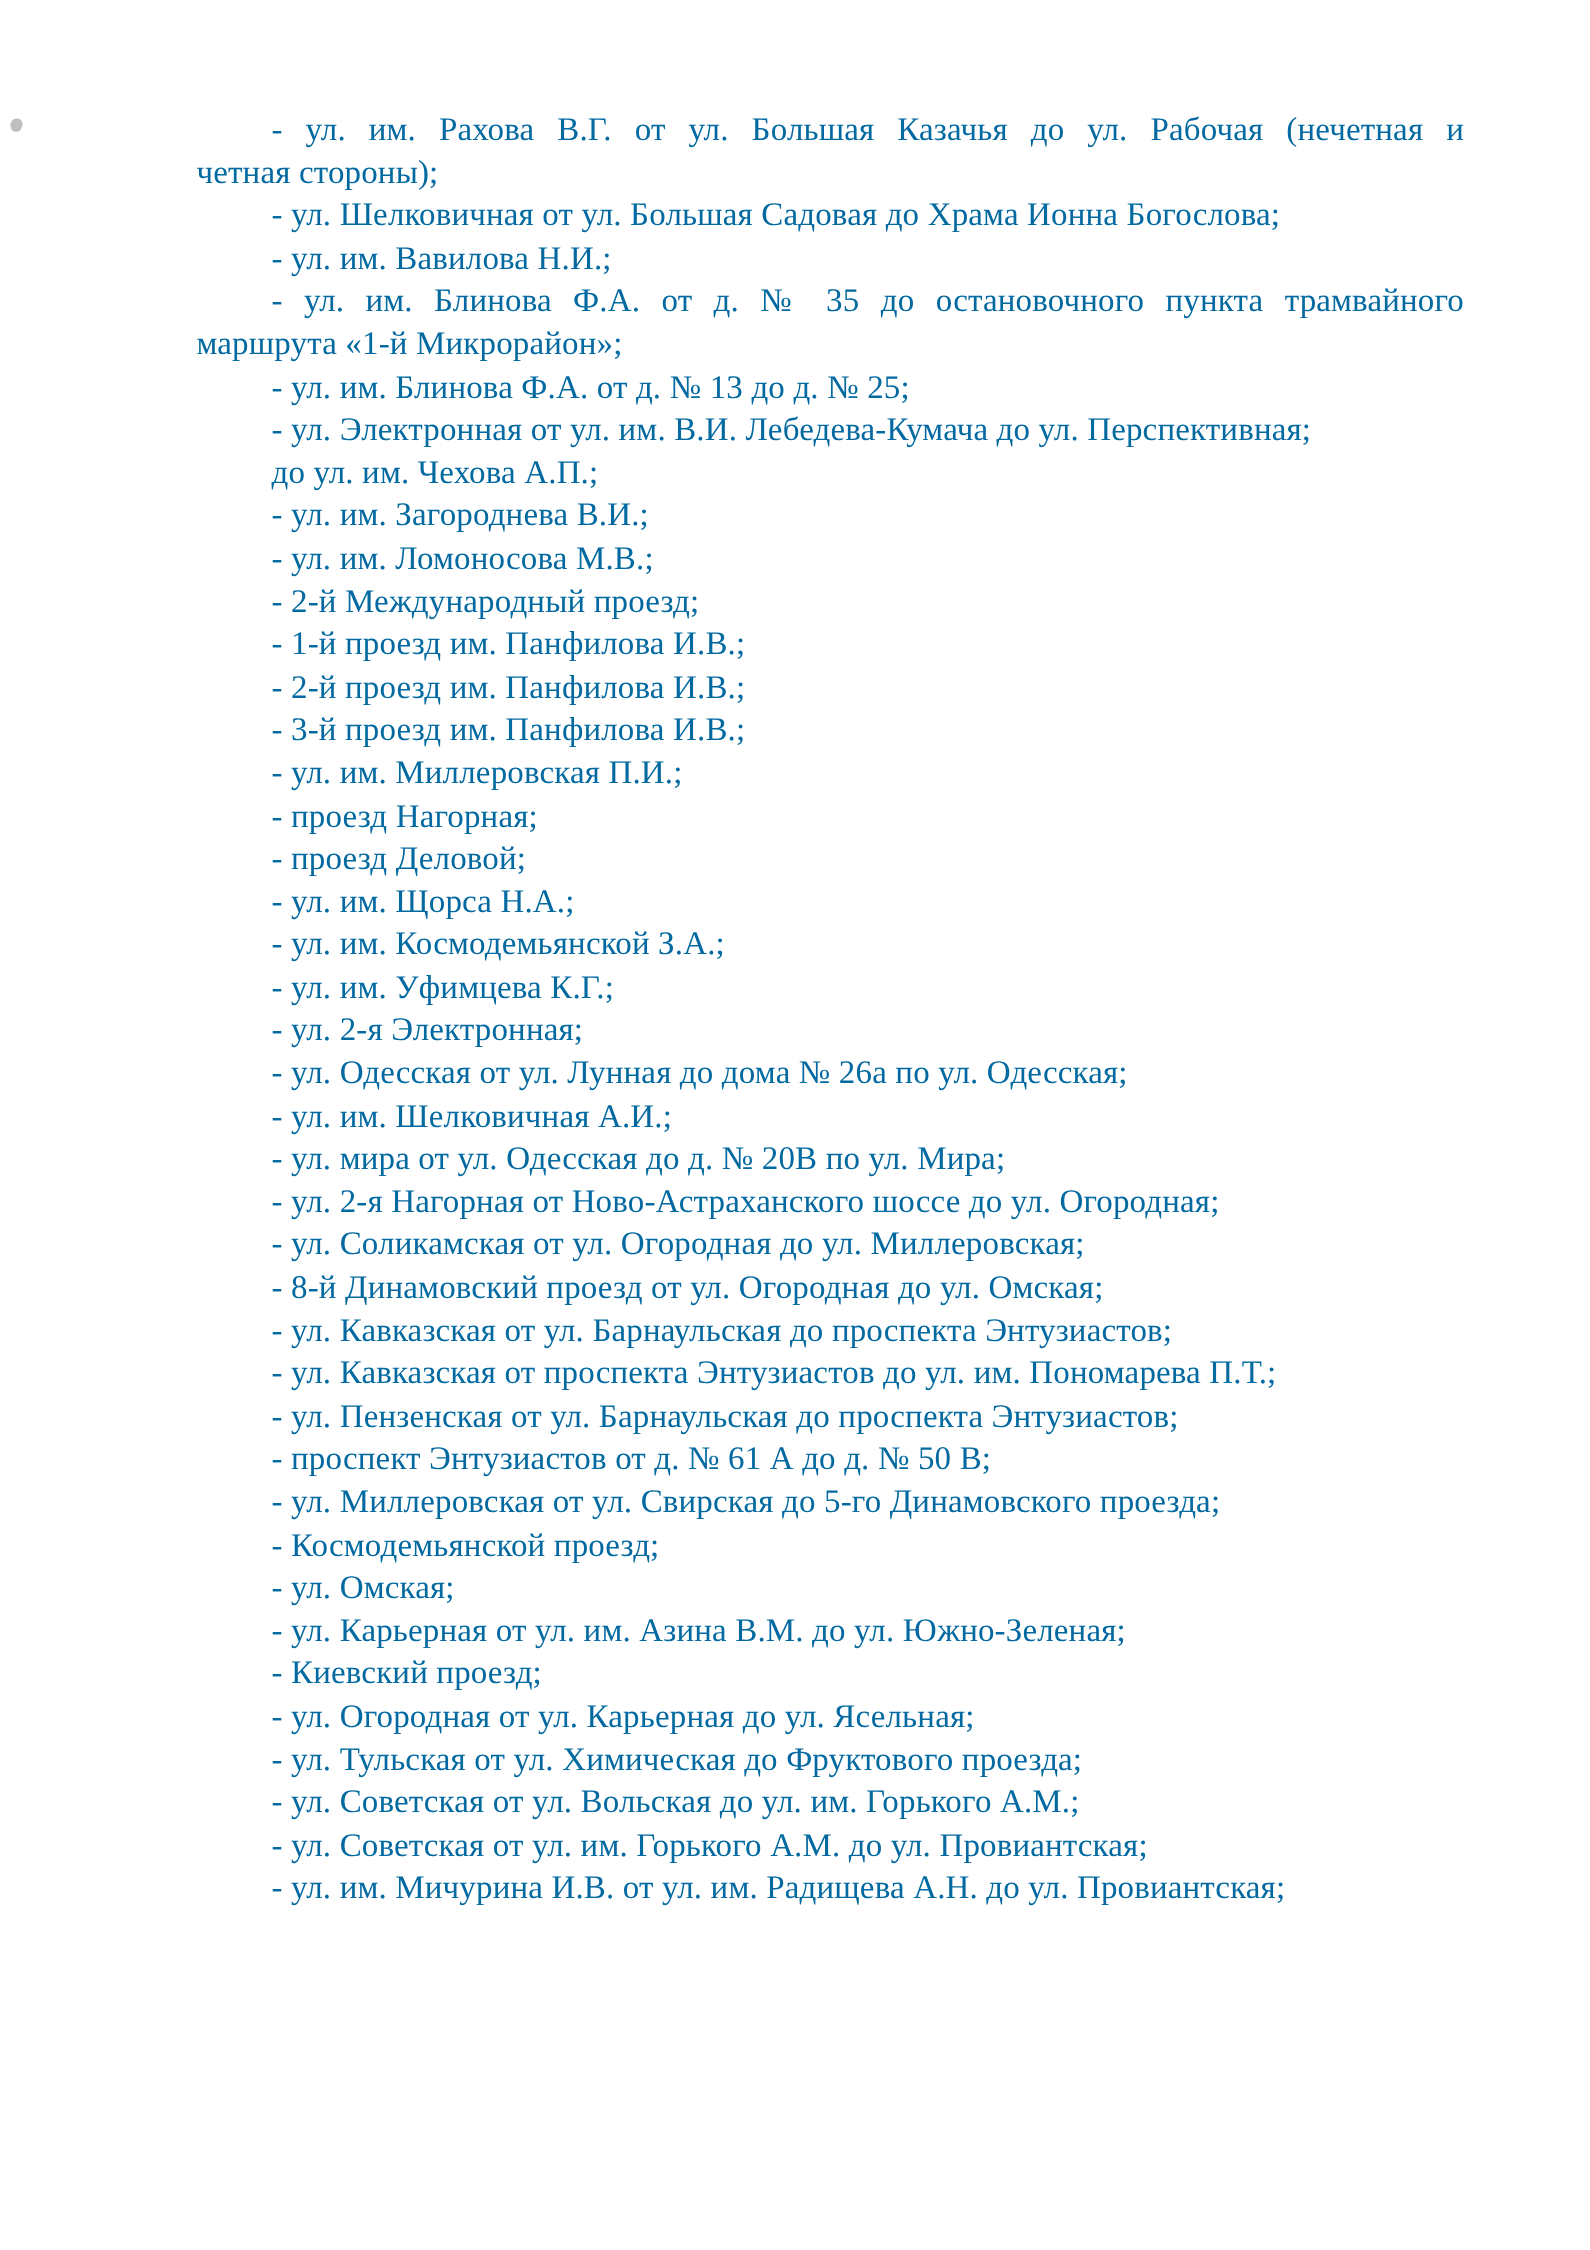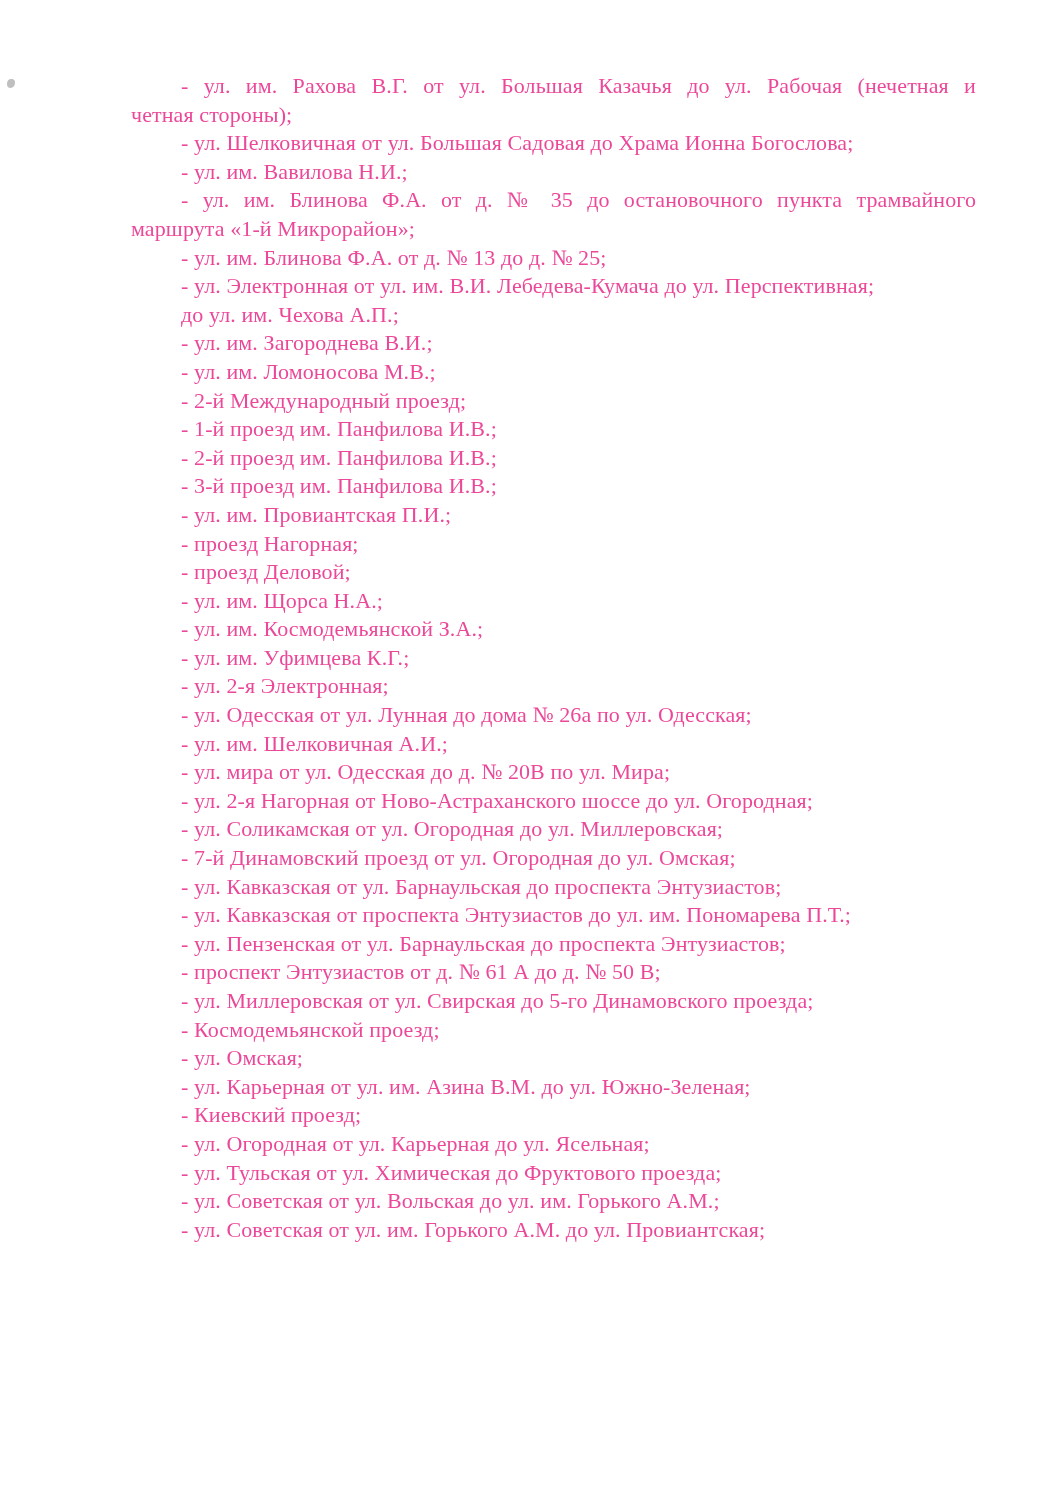--- a/index.html
+++ b/index.html
@@ -17,21 +17,21 @@
   .page {
     position: absolute;
     inset: 0;
     background: #ffffff;
   }
   .content {
     position: absolute;
     left: 131px;
     top: 72px;
     width: 845px;
-    color: #ec4899;
+    color: #0369a1;
     font-size: 22px;
     line-height: 28.6px;
     letter-spacing: 0.1px;
   }
   .para {
     margin: 0;
     padding: 0;
   }
   .line {
     display: block;
@@ -98,21 +98,21 @@
       <p class="para">
         <span class="line">- 1-й проезд им. Панфилова И.В.;</span>
       </p>
       <p class="para">
         <span class="line">- 2-й проезд им. Панфилова И.В.;</span>
       </p>
       <p class="para">
         <span class="line">- 3-й проезд им. Панфилова И.В.;</span>
       </p>
       <p class="para">
-        <span class="line">- ул. им. Провиантская П.И.;</span>
+        <span class="line">- ул. им. Миллеровская П.И.;</span>
       </p>
       <p class="para">
         <span class="line">- проезд Нагорная;</span>
       </p>
       <p class="para">
         <span class="line">- проезд Деловой;</span>
       </p>
       <p class="para">
         <span class="line">- ул. им. Щорса Н.А.;</span>
       </p>
@@ -134,21 +134,21 @@
       <p class="para">
         <span class="line">- ул. мира от ул. Одесская до д. № 20В по ул. Мира;</span>
       </p>
       <p class="para">
         <span class="line">- ул. 2-я Нагорная от Ново-Астраханского шоссе до ул. Огородная;</span>
       </p>
       <p class="para">
         <span class="line">- ул. Соликамская от ул. Огородная до ул. Миллеровская;</span>
       </p>
       <p class="para">
-        <span class="line">- 7-й Динамовский проезд от ул. Огородная до ул. Омская;</span>
+        <span class="line">- 8-й Динамовский проезд от ул. Огородная до ул. Омская;</span>
       </p>
       <p class="para">
         <span class="line">- ул. Кавказская от ул. Барнаульская до проспекта Энтузиастов;</span>
       </p>
       <p class="para">
         <span class="line">- ул. Кавказская от проспекта Энтузиастов до ул. им. Пономарева П.Т.;</span>
       </p>
       <p class="para">
         <span class="line">- ул. Пензенская от ул. Барнаульская до проспекта Энтузиастов;</span>
       </p>
@@ -175,14 +175,17 @@
       </p>
       <p class="para">
         <span class="line">- ул. Тульская от ул. Химическая до Фруктового проезда;</span>
       </p>
       <p class="para">
         <span class="line">- ул. Советская от ул. Вольская до ул. им. Горького А.М.;</span>
       </p>
       <p class="para">
         <span class="line">- ул. Советская от ул. им. Горького А.М. до ул. Провиантская;</span>
       </p>
+      <p class="para">
+        <span class="line">- ул. им. Мичурина И.В. от ул. им. Радищева А.Н. до ул. Провиантская;</span>
+      </p>
     </div>
 </div>
 
 </body></html>

